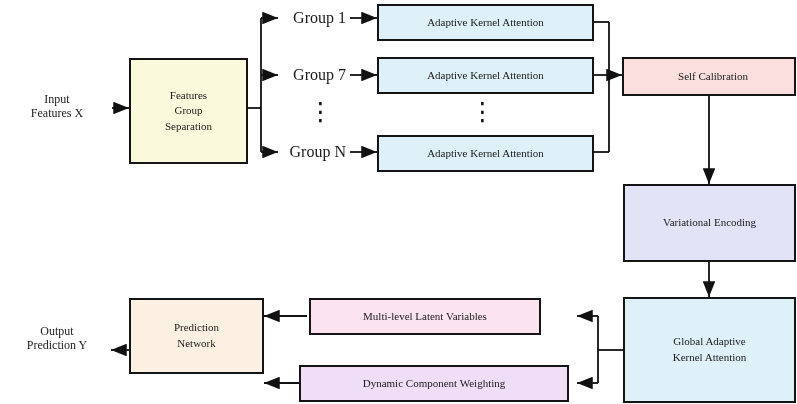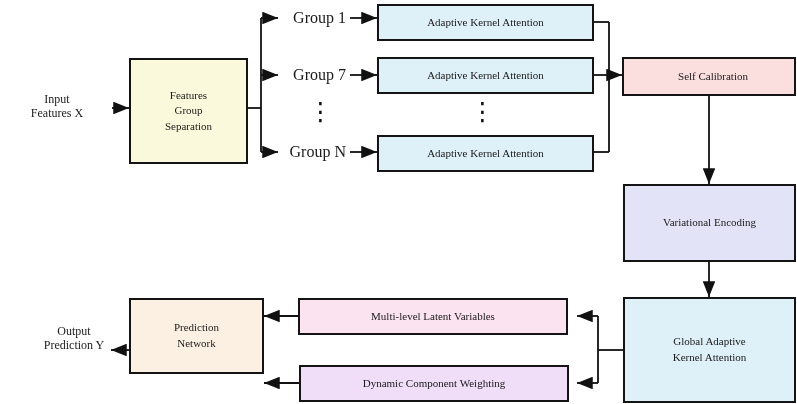--- a/index.html
+++ b/index.html
@@ -90,40 +90,40 @@
   <div class="flabel" style="left:2px;top:92px;width:110px;">Input
 Features X</div>
 
   <div class="grouplabel" style="left:284px;top:8px;width:62px;">Group 1</div>
   <div class="grouplabel" style="left:284px;top:65px;width:62px;">Group 7</div>
   <div class="grouplabel" style="left:284px;top:142px;width:62px;">Group N</div>
 
   <div class="vdots" style="left:308px;top:99px;">⋮</div>
   <div class="vdots" style="left:470px;top:99px;">⋮</div>
 
-  <div class="flabel" style="left:17px;top:324px;width:114px;">Output
+  <div class="flabel" style="left:0px;top:324px;width:114px;">Output
 Prediction Y</div>
 
   <div class="node" style="left: 129px; top: 58px; width: 119px; height: 106px; background: rgb(251, 249, 220);">Features
 Group
 Separation</div>
 
   <div class="node" style="left: 377px; top: 4px; width: 217px; height: 37px; background: rgb(222, 240, 248);">Adaptive Kernel Attention</div>
 
   <div class="node" style="left: 377px; top: 57px; width: 217px; height: 37px; background: rgb(222, 240, 248);">Adaptive Kernel Attention</div>
 
   <div class="node" style="left: 377px; top: 135px; width: 217px; height: 37px; background: rgb(222, 240, 248);">Adaptive Kernel Attention</div>
 
   <div class="node" style="left: 622px; top: 57px; width: 174px; height: 39px; background: rgb(251, 223, 223); padding-left: 8px;">Self Calibration</div>
 
   <div class="node" style="left: 623px; top: 184px; width: 173px; height: 78px; background: rgb(227, 227, 248);">Variational Encoding</div>
 
   <div class="node" style="left: 623px; top: 297px; width: 173px; height: 106px; background: rgb(222, 240, 248);">Global Adaptive
 Kernel Attention</div>
 
-  <div class="node" style="left: 298px; top: 298px; width: 270px; height: 37px; background: rgb(251, 227, 240);">Multi-level Latent Variables</div>
+  <div class="node" style="left: 309px; top: 298px; width: 232px; height: 37px; background: rgb(251, 227, 240);">Multi-level Latent Variables</div>
 
   <div class="node" style="left: 299px; top: 365px; width: 270px; height: 37px; background: rgb(240, 221, 248);">Dynamic Component Weighting</div>
 
   <div class="node" style="left: 129px; top: 298px; width: 135px; height: 76px; background: rgb(252, 240, 227);">Prediction
 Network</div>
 
 </div>
 
 </body></html>

